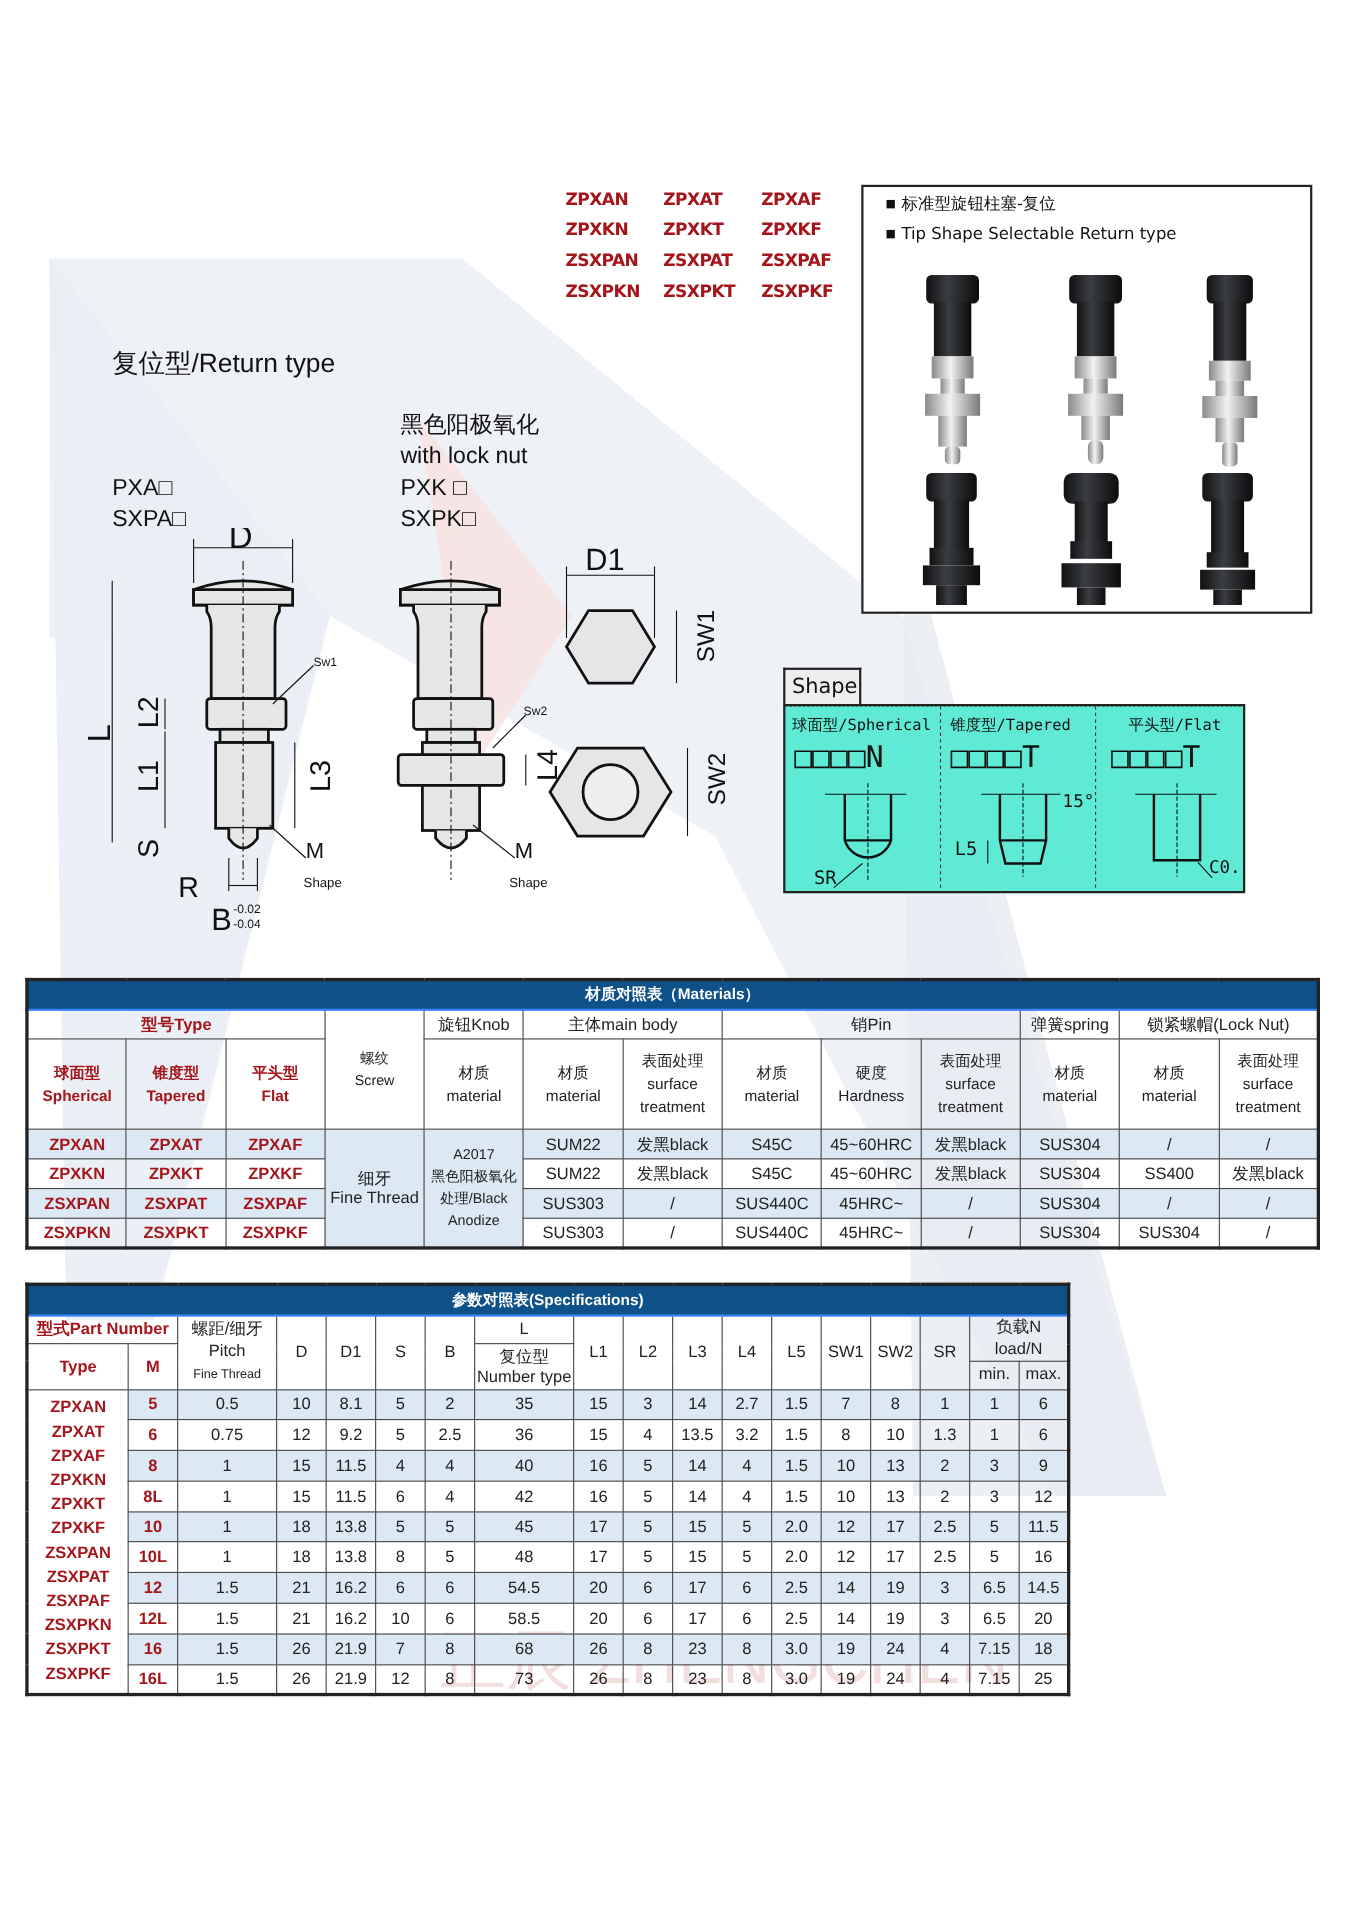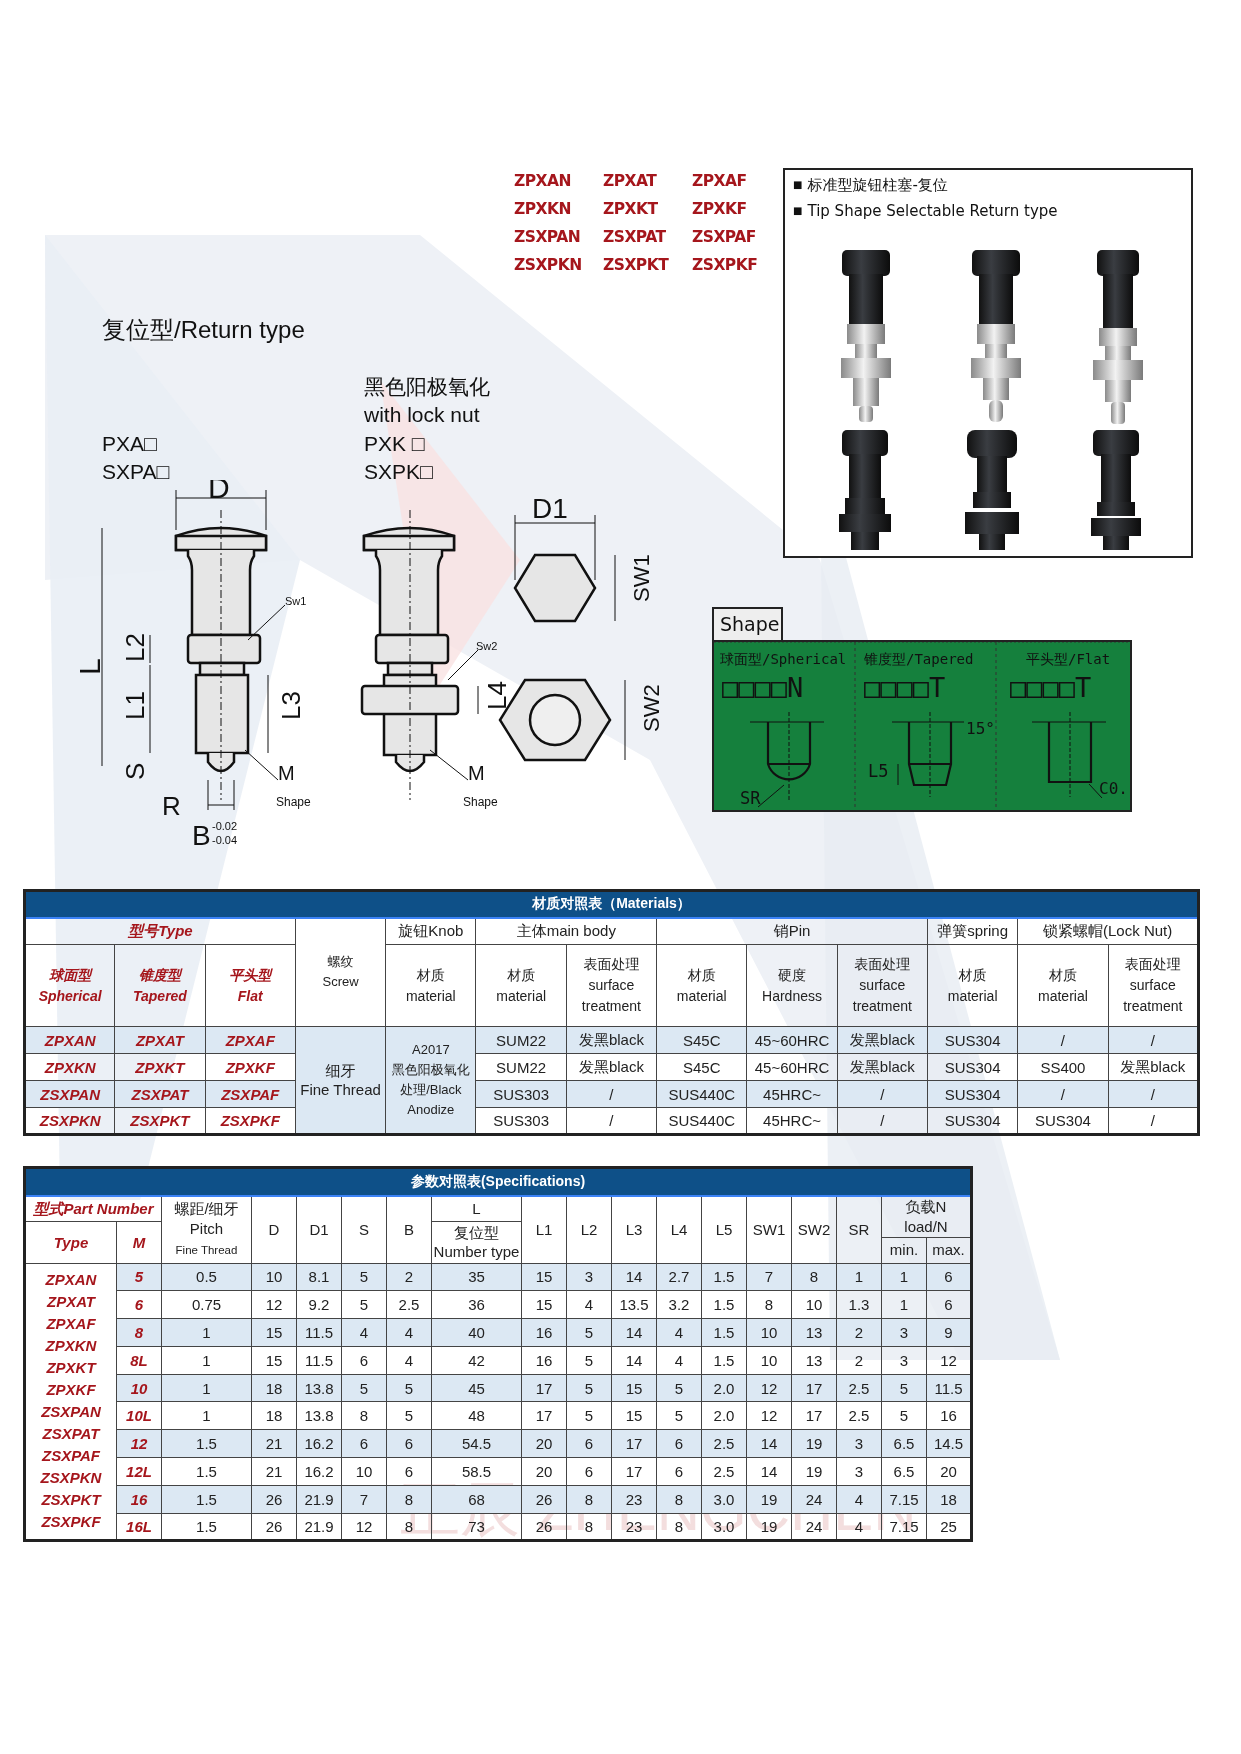--- a/index.html
+++ b/index.html
@@ -6,38 +6,38 @@
   html, body { width: 1241px; height: 1754px; background: #ffffff; overflow: hidden; }
   body { position: relative; font-family: "DejaVu Sans", "Liberation Sans", sans-serif; color: #111; }
 
   
   .wm { position: absolute; pointer-events: none; }
 
   .codes { position: absolute; left: 514px; top: 172px; width: 260px; display: grid; grid-template-columns: 89px 89px 82px; row-gap: 9px; }
   .codes span { color: #a5161c; font-weight: bold; font-size: 15.5px; letter-spacing: -0.5px; line-height: 19px; }
 
   .photobox { position: absolute; left: 783px; top: 168px; width: 410px; height: 390px; border: 2px solid #222; background: #fff; }
-  .photobox .bullet { font-size: 15px; line-height: 20px; padding-left: 8px; margin-top: 6px; color: #111; }
+  .photobox .bullet { font-size: 15px; line-height: 20px; padding-left: 20px; margin-top: 6px; color: #111; }
   .photobox .bullet:first-child { margin-top: 5px; }
   .photobox .bullet::before { content: "\25A0"; font-size: 10px; margin-right: 5px; vertical-align: 2px; }
   .photos { position: absolute; left: 0; top: 70px; width: 406px; height: 316px; }
 
   .ret-title { position: absolute; left: 102px; top: 314px; font-size: 24px; font-family: "Liberation Sans", sans-serif; color: #111; }
   .lbl { position: absolute; font-family: "Liberation Sans", sans-serif; color: #111; font-size: 21px; line-height: 27px; }
 
   .shape-tab { position: absolute; left: 712px; top: 607px; width: 71px; height: 35px; border: 2px solid #222; border-bottom: none; background: #eee; font-size: 19px; padding: 4px 6px; }
-  .shape-box { position: absolute; left: 712px; top: 640px; width: 420px; height: 172px; border: 2.5px solid #222; background: #15803d; }
+  .shape-box { position: absolute; left: 712px; top: 640px; width: 420px; height: 172px; border: 2.5px solid #222; background: #5eead4; }
 
   
   table { border-collapse: collapse; position: absolute; font-family: "Liberation Sans", sans-serif; }
   .mat { left: 23px; top: 889px; width: 1177px; border: 3px solid #222; }
   .spec { left: 23px; top: 1166px; width: 950px; border: 3px solid #222; }
   th, td { border: 1.5px solid #444; text-align: center; vertical-align: middle; font-weight: normal; font-size: 15px; color: #222; }
   .caption-row th { background: #0e5088; color: #fff; font-weight: bold; font-size: 14px; height: 28px; border: none; border-bottom: 2px solid #3b82f6; }
-  .red { color: #a5161c; font-weight: bold; font-style: italic; }
+  .red { color: #a5161c; font-weight: bold; }
   .blue { background: #dce8f3; }
   .mat td, .mat th { height: 27px; }
   .mat .sub th { height: 82px; font-size: 14px; line-height: 21px; }
   .small { font-size: 13px; line-height: 20px; }
   .tiny { font-size: 11.5px; }
   .spec td { height: 27.8px; font-size: 15px; }
   .spec .hdr th { font-size: 15px; }
 </style>
 </head>
 <body>

